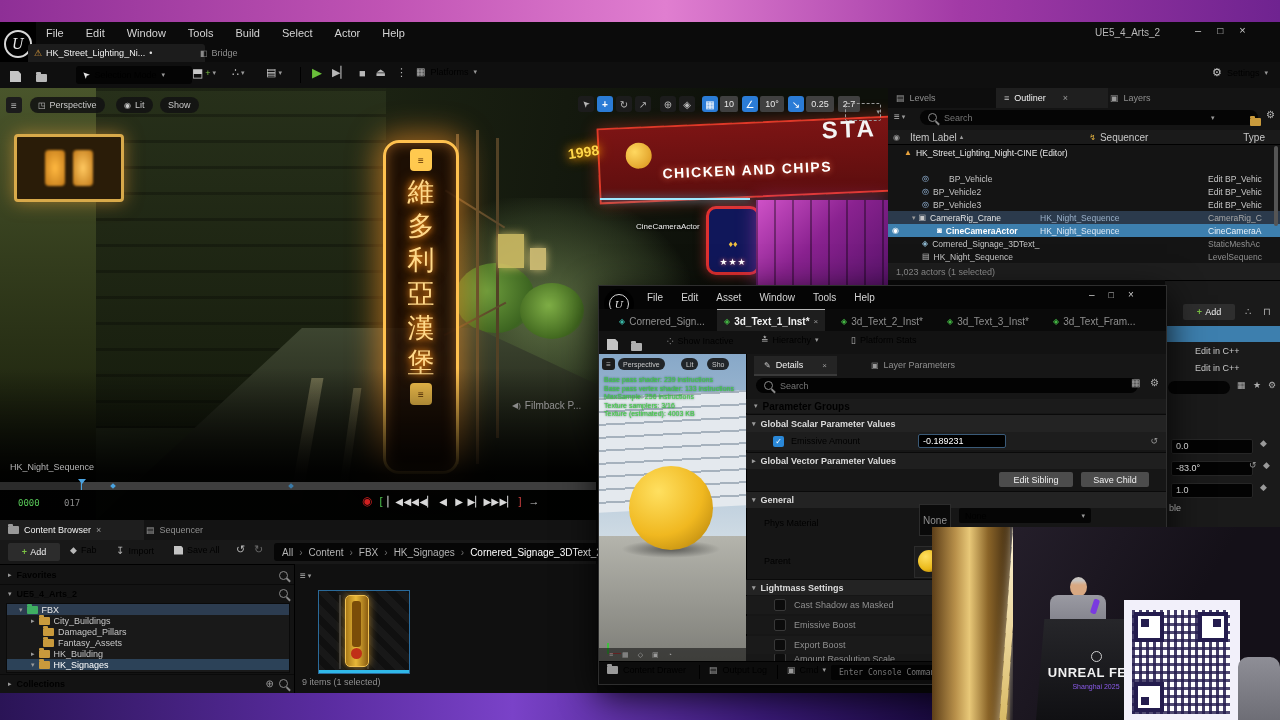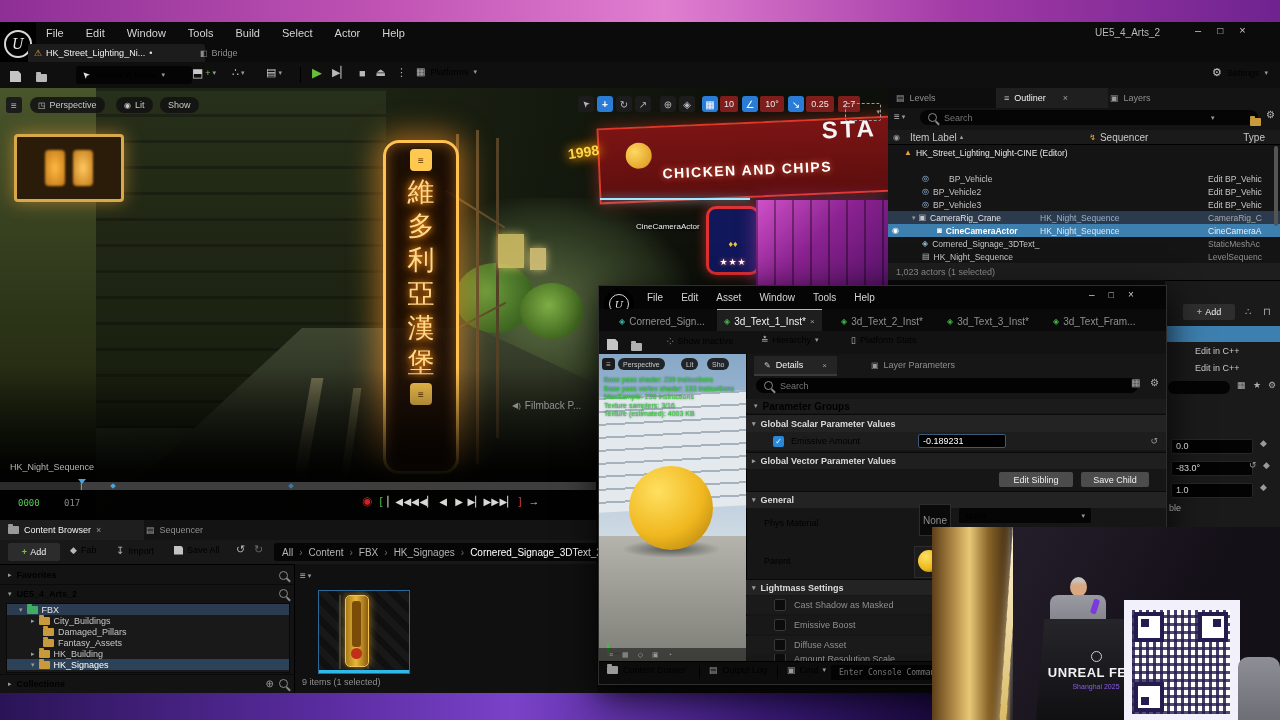--- a/index.html
+++ b/index.html
@@ -8,21 +8,21 @@
   .a{position:absolute}
   .t{color:#cfcfcf;font-size:10px;white-space:nowrap}
   .t9{font-size:9px}.t8{font-size:10px}.t11{font-size:11px}
   .dim{color:#8f8f8f}.wh{color:#f2f2f2}
   .row{display:flex;align-items:center}
   .pill{background:rgba(18,18,18,.88);border-radius:9px;color:#c8c8c8;display:flex;align-items:center;
     gap:4px;padding:0 8px;height:16px;font-size:9px}
   .ib{width:16px;height:16px;background:#1c1c1c;border-radius:3px;color:#b8b8b8;display:flex;
     align-items:center;justify-content:center;font-size:10px;flex:0 0 auto}
   .ib.on{background:#2b7cd6;color:#fff}
-  .vbox{background:#7f1d1d;border-radius:2px;color:#e8e8e8;font-size:9px;display:flex;align-items:center;
+  .vbox{background:#404040;border-radius:2px;color:#e8e8e8;font-size:9px;display:flex;align-items:center;
     justify-content:center;height:16px}
   .sep{width:1px;height:16px;background:#000}
   .menu-i{color:#d4d4d4;font-size:11px;padding:0 4px;cursor:default}
   .fold{width:11px;height:8px;background:#c99a3c;border-radius:1px;position:relative;display:inline-block;flex:0 0 auto}
   .fold::before{content:"";position:absolute;top:-2px;left:0;width:5px;height:2px;background:inherit;border-radius:1px 1px 0 0}
   .fold.g{background:#3fae62}
   .mag{width:7px;height:7px;border:1.5px solid #8a8a8a;border-radius:50%;position:relative;display:inline-block;flex:0 0 auto}
   .mag::after{content:"";position:absolute;width:5px;height:1.5px;background:#8a8a8a;transform:rotate(45deg);right:-4px;bottom:-2px}
   .disk{width:11px;height:11px;background:#c4c4c4;clip-path:polygon(0 0,75% 0,100% 25%,100% 100%,0 100%);position:relative;display:inline-block}
   .chk{width:11px;height:11px;background:#2a88d8;border-radius:2px;color:#fff;font-size:8px;line-height:11px;text-align:center}
@@ -512,21 +512,21 @@
       <span style="color:#ccc;font-size:10px">×</span>
     </div>
 
     <div class="a" style="left:0;top:23px;width:567px;height:22px;background:#0a0a0a"></div>
     <div class="a row" style="left:20px;top:25px;height:20px;gap:4px">
       <span style="color:#3ab8a8;font-size:8px">◈</span>
       <span class="t8 dim">Cornered_Sign...</span>
     </div>
     <div class="a row" style="left:118px;top:23px;height:22px;background:#1e1e1e;border-top:1px solid #b8b8b8;gap:4px;padding:0 7px">
       <span style="color:#44b844;font-size:8px">◈</span>
-      <span class="t8 wh" style="font-weight:normal">3d_Text_1_Inst*</span>
+      <span class="t8 wh" style="font-weight:bold">3d_Text_1_Inst*</span>
       <span style="color:#9a9a9a;font-size:8px">×</span>
     </div>
     <div class="a row" style="left:242px;top:25px;height:20px;gap:4px">
       <span style="color:#44b844;font-size:8px">◈</span>
       <span class="t8 dim">3d_Text_2_Inst*</span>
     </div>
     <div class="a row" style="left:348px;top:25px;height:20px;gap:4px">
       <span style="color:#44b844;font-size:8px">◈</span>
       <span class="t8 dim">3d_Text_3_Inst*</span>
     </div>
@@ -661,21 +661,21 @@
       <span class="chk0" style="margin-left:28px"></span>
       <span class="t9 dim" style="margin-left:8px">Cast Shadow as Masked</span>
     </div>
     <div class="a row" style="left:147px;top:330px;width:420px;height:18px;background:#181818">
       <span class="chk0" style="margin-left:28px"></span>
       <span class="t9 dim" style="margin-left:8px">Emissive Boost</span>
       <div class="fld a" style="left:320px;top:2px;width:60px"><span>1.0</span></div>
     </div>
     <div class="a row" style="left:147px;top:350px;width:420px;height:18px;background:#1a1a1a">
       <span class="chk0" style="margin-left:28px"></span>
-      <span class="t9 dim" style="margin-left:8px">Diffuse Asset</span>
+      <span class="t9 dim" style="margin-left:8px">Export Boost</span>
       <div class="fld a" style="left:320px;top:2px;width:60px"><span>1.0</span></div>
     </div>
     <div class="a row" style="left:147px;top:368px;width:420px;height:10px;background:#181818;overflow:hidden">
       <span class="chk0" style="margin-left:28px"></span>
       <span class="t9 dim" style="margin-left:8px">Amount Resolution Scale</span>
       <div class="fld a" style="left:320px;top:1px;width:60px"><span>1.0</span></div>
     </div>
 
     <div class="a" style="left:0;top:375px;width:567px;height:23px;background:#0c0c0c;border-top:1px solid #000"></div>
     <div class="a row" style="left:8px;top:379px;gap:5px">

